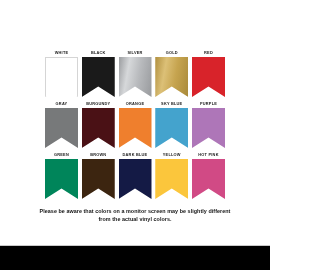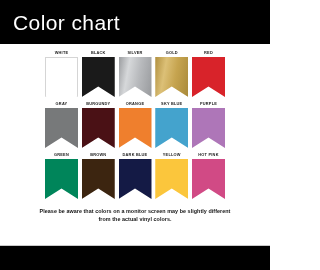--- a/index.html
+++ b/index.html
@@ -117,23 +117,20 @@
     line-height: 8.4px;
     color: #151515;
     letter-spacing: 0.05px;
   }
 </style>
 </head>
 <body>
 
 <div id="page">
 
-  <div class="header-band">
-    <div class="page-title">Color chart</div>
-  </div>
 
   <div class="sheet">
     <div class="grid">
 
       <div class="row">
         <div class="cell">
           <div class="swatch-label">WHITE</div>
           <div class="swatch" style="background: rgb(255, 255, 255); box-shadow: rgb(213, 213, 213) 0px 0px 0px 1px inset;"></div>
         </div>
         <div class="cell">

